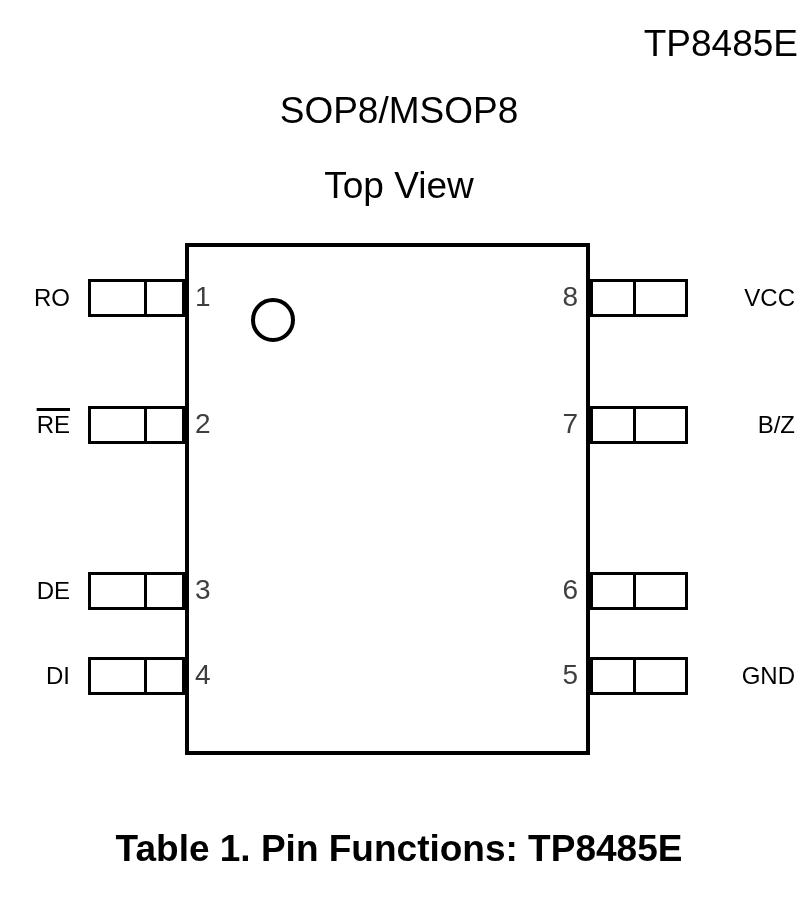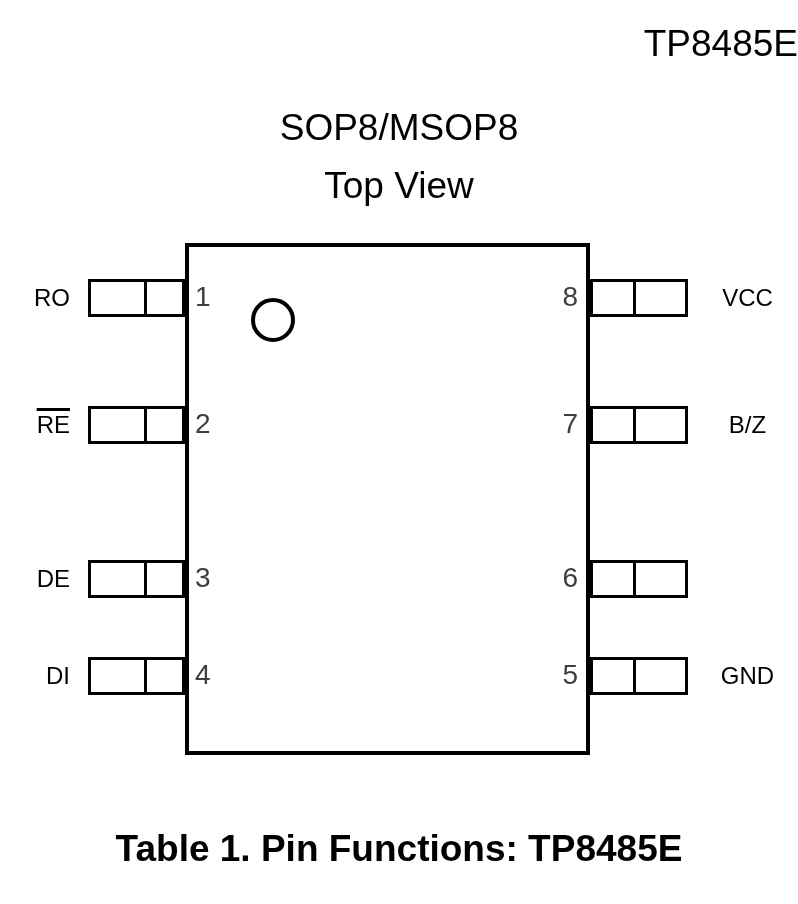--- a/index.html
+++ b/index.html
@@ -21,21 +21,21 @@
   .title-line {
     position: absolute;
     left: 0;
     width: 100%;
     text-align: center;
     font-size: 37px;
     line-height: 44px;
     color: #000000;
   }
   .title-1 { top: 22px; text-align: right; }
-  .title-2 { top: 106px; }
+  .title-2 { top: 89px; }
   .title-3 { top: 156px; margin-top: 8px; }
 
   
   .chip-body {
     position: absolute;
     left: 185px;
     top: 243px;
     width: 405px;
     height: 512px;
     border: 4px solid #000000;
@@ -56,40 +56,40 @@
 
   
   .pin-row {
     position: absolute;
     left: 0;
     width: 100%;
     height: 38px;
   }
   .row-1 { top: 279px; }
   .row-2 { top: 406px; }
-  .row-3 { top: 560px; }
+  .row-3 { top: 572px; }
   .row-4 { top: 657px; }
 
   .pin-label {
     position: absolute;
     height: 38px;
     line-height: 38px;
     font-size: 24px;
     color: #000000;
     white-space: nowrap;
   }
   .label-left {
     left: 0;
     width: 70px;
     text-align: right;
   }
   .label-right {
     left: 700px;
     width: 95px;
-    text-align: center;
+    text-align: right;
   }
 
   .pin-box {
     position: absolute;
     height: 38px;
     border: 3px solid #000000;
     box-sizing: border-box;
     background: #ffffff;
   }
   .box-left  { left: 88px;  width: 97px; }

